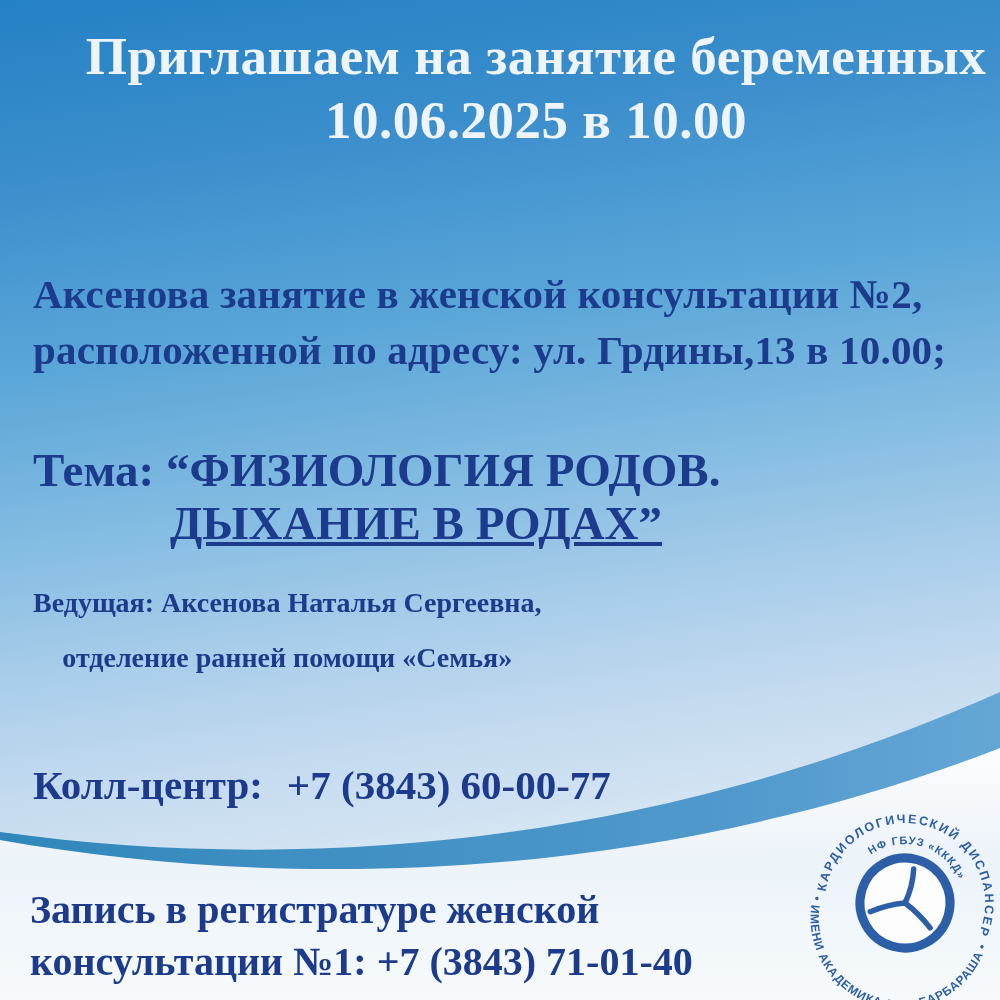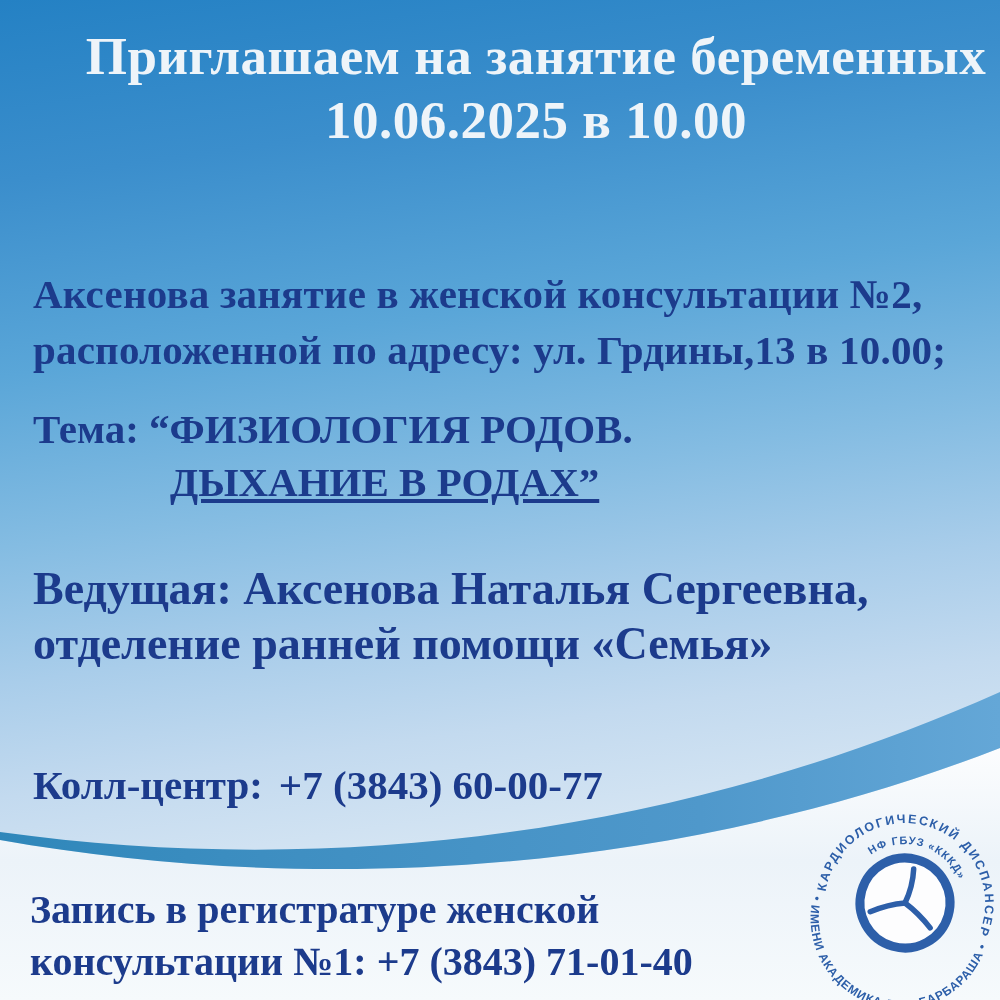--- a/index.html
+++ b/index.html
@@ -22,25 +22,25 @@
   .txt{position:absolute;font-weight:700;color:#1c3b8c;}
   .title{
     left:0;top:24px;width:1000px;
     text-align:center;
     font-size:53px;line-height:64px;
     color:#eef4f9;
     letter-spacing:0.5px;
     margin-left:36px;
   }
   .loc{left:33px;top:266px;font-size:41px;line-height:56px;letter-spacing:0.2px;}
-  .topic{left:33px;top:403px;font-size:41px;line-height:53px;}
+  .topic{left:33px;top:444px;font-size:47px;line-height:53px;}
   .topic .indent{padding-left:137px;text-decoration:underline;}
-  .host{left:33px;top:561px;font-size:46px;line-height:55px;}
+  .host{left:33px;top:575px;font-size:28px;line-height:55px;text-align:center;}
   .call{left:33px;top:761px;font-size:41px;}
-  .call .phone{margin-left:16px;}
+  .call .phone{margin-left:24px;}
   .reg{left:30px;top:884px;font-size:40px;line-height:52px;}
   .seal-text{
     font-family:"Liberation Sans","DejaVu Sans",sans-serif;
     font-weight:700;
     fill:#2d5fa9;
   }
   .arc-top{font-size:12.5px;letter-spacing:2px;}
   .arc-inner{font-size:11px;letter-spacing:1px;}
   .arc-bottom{font-size:12px;letter-spacing:0.8px;}
 </style>

